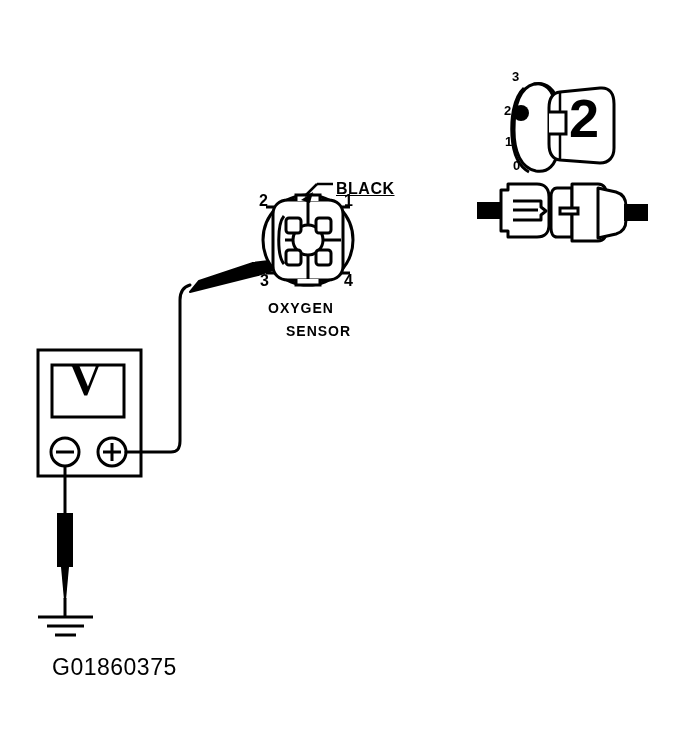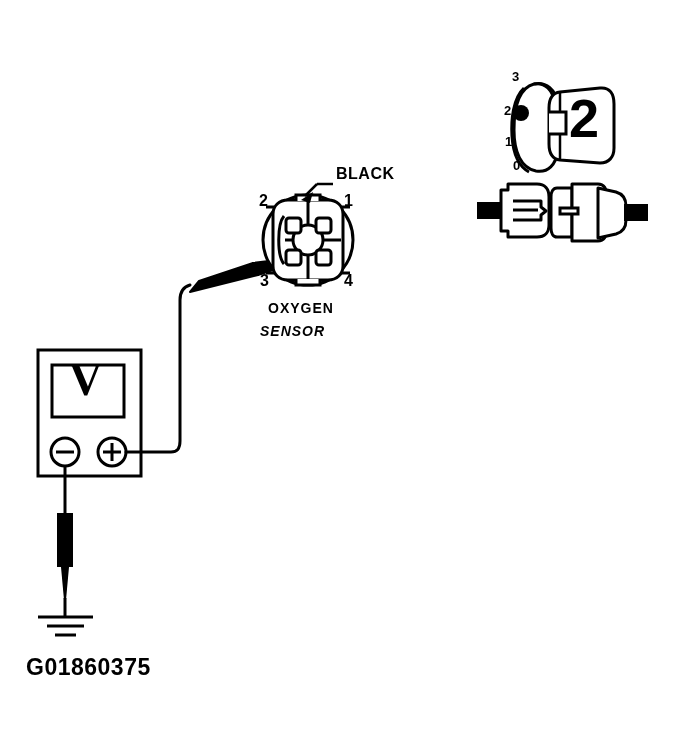--- a/index.html
+++ b/index.html
@@ -182,32 +182,32 @@
 
       <rect x="560" y="208" width="18" height="6" fill="#ffffff" stroke="#000000" stroke-width="3"></rect>
 
       <rect x="624" y="204" width="24" height="17" fill="#000000"></rect>
     </g>
 
   </svg>
 
   <div class="lbl lbl-volt" style="left:69px; top:356px;">V</div>
 
-  <div class="lbl lbl-black" style="left:336px; top:166px;">BLACK</div>
+  <div class="lbl lbl-black" style="left:336px; top:181px;text-decoration:underline;">BLACK</div>
 
   <div class="lbl lbl-pin" style="left:259px; top:193px;">2</div>
   <div class="lbl lbl-pin" style="left:344px; top:193px;">1</div>
   <div class="lbl lbl-pin" style="left:260px; top:273px;">3</div>
   <div class="lbl lbl-pin" style="left:344px; top:273px;">4</div>
 
   <div class="lbl lbl-sensor" style="left:268px; top:301px;">OXYGEN</div>
-  <div class="lbl lbl-sensor" style="left:260px; top:324px;font-style:italic;">SENSOR</div>
+  <div class="lbl lbl-sensor" style="left:286px; top:324px;">SENSOR</div>
 
   <div class="lbl lbl-pin-small" style="left:512px; top:70px;">3</div>
   <div class="lbl lbl-pin-small" style="left:504px; top:104px;">2</div>
   <div class="lbl lbl-pin-small" style="left:505px; top:135px;">1</div>
   <div class="lbl lbl-pin-small" style="left:513px; top:159px;">0</div>
 
   <div class="lbl lbl-bigtwo" style="left:569px; top:90px;">2</div>
 
-  <div class="lbl lbl-caption" style="left:26px; top:655px;font-weight:bold;">G01860375</div>
+  <div class="lbl lbl-caption" style="left:52px; top:655px;">G01860375</div>
 
 </div>
 
 </body></html>

